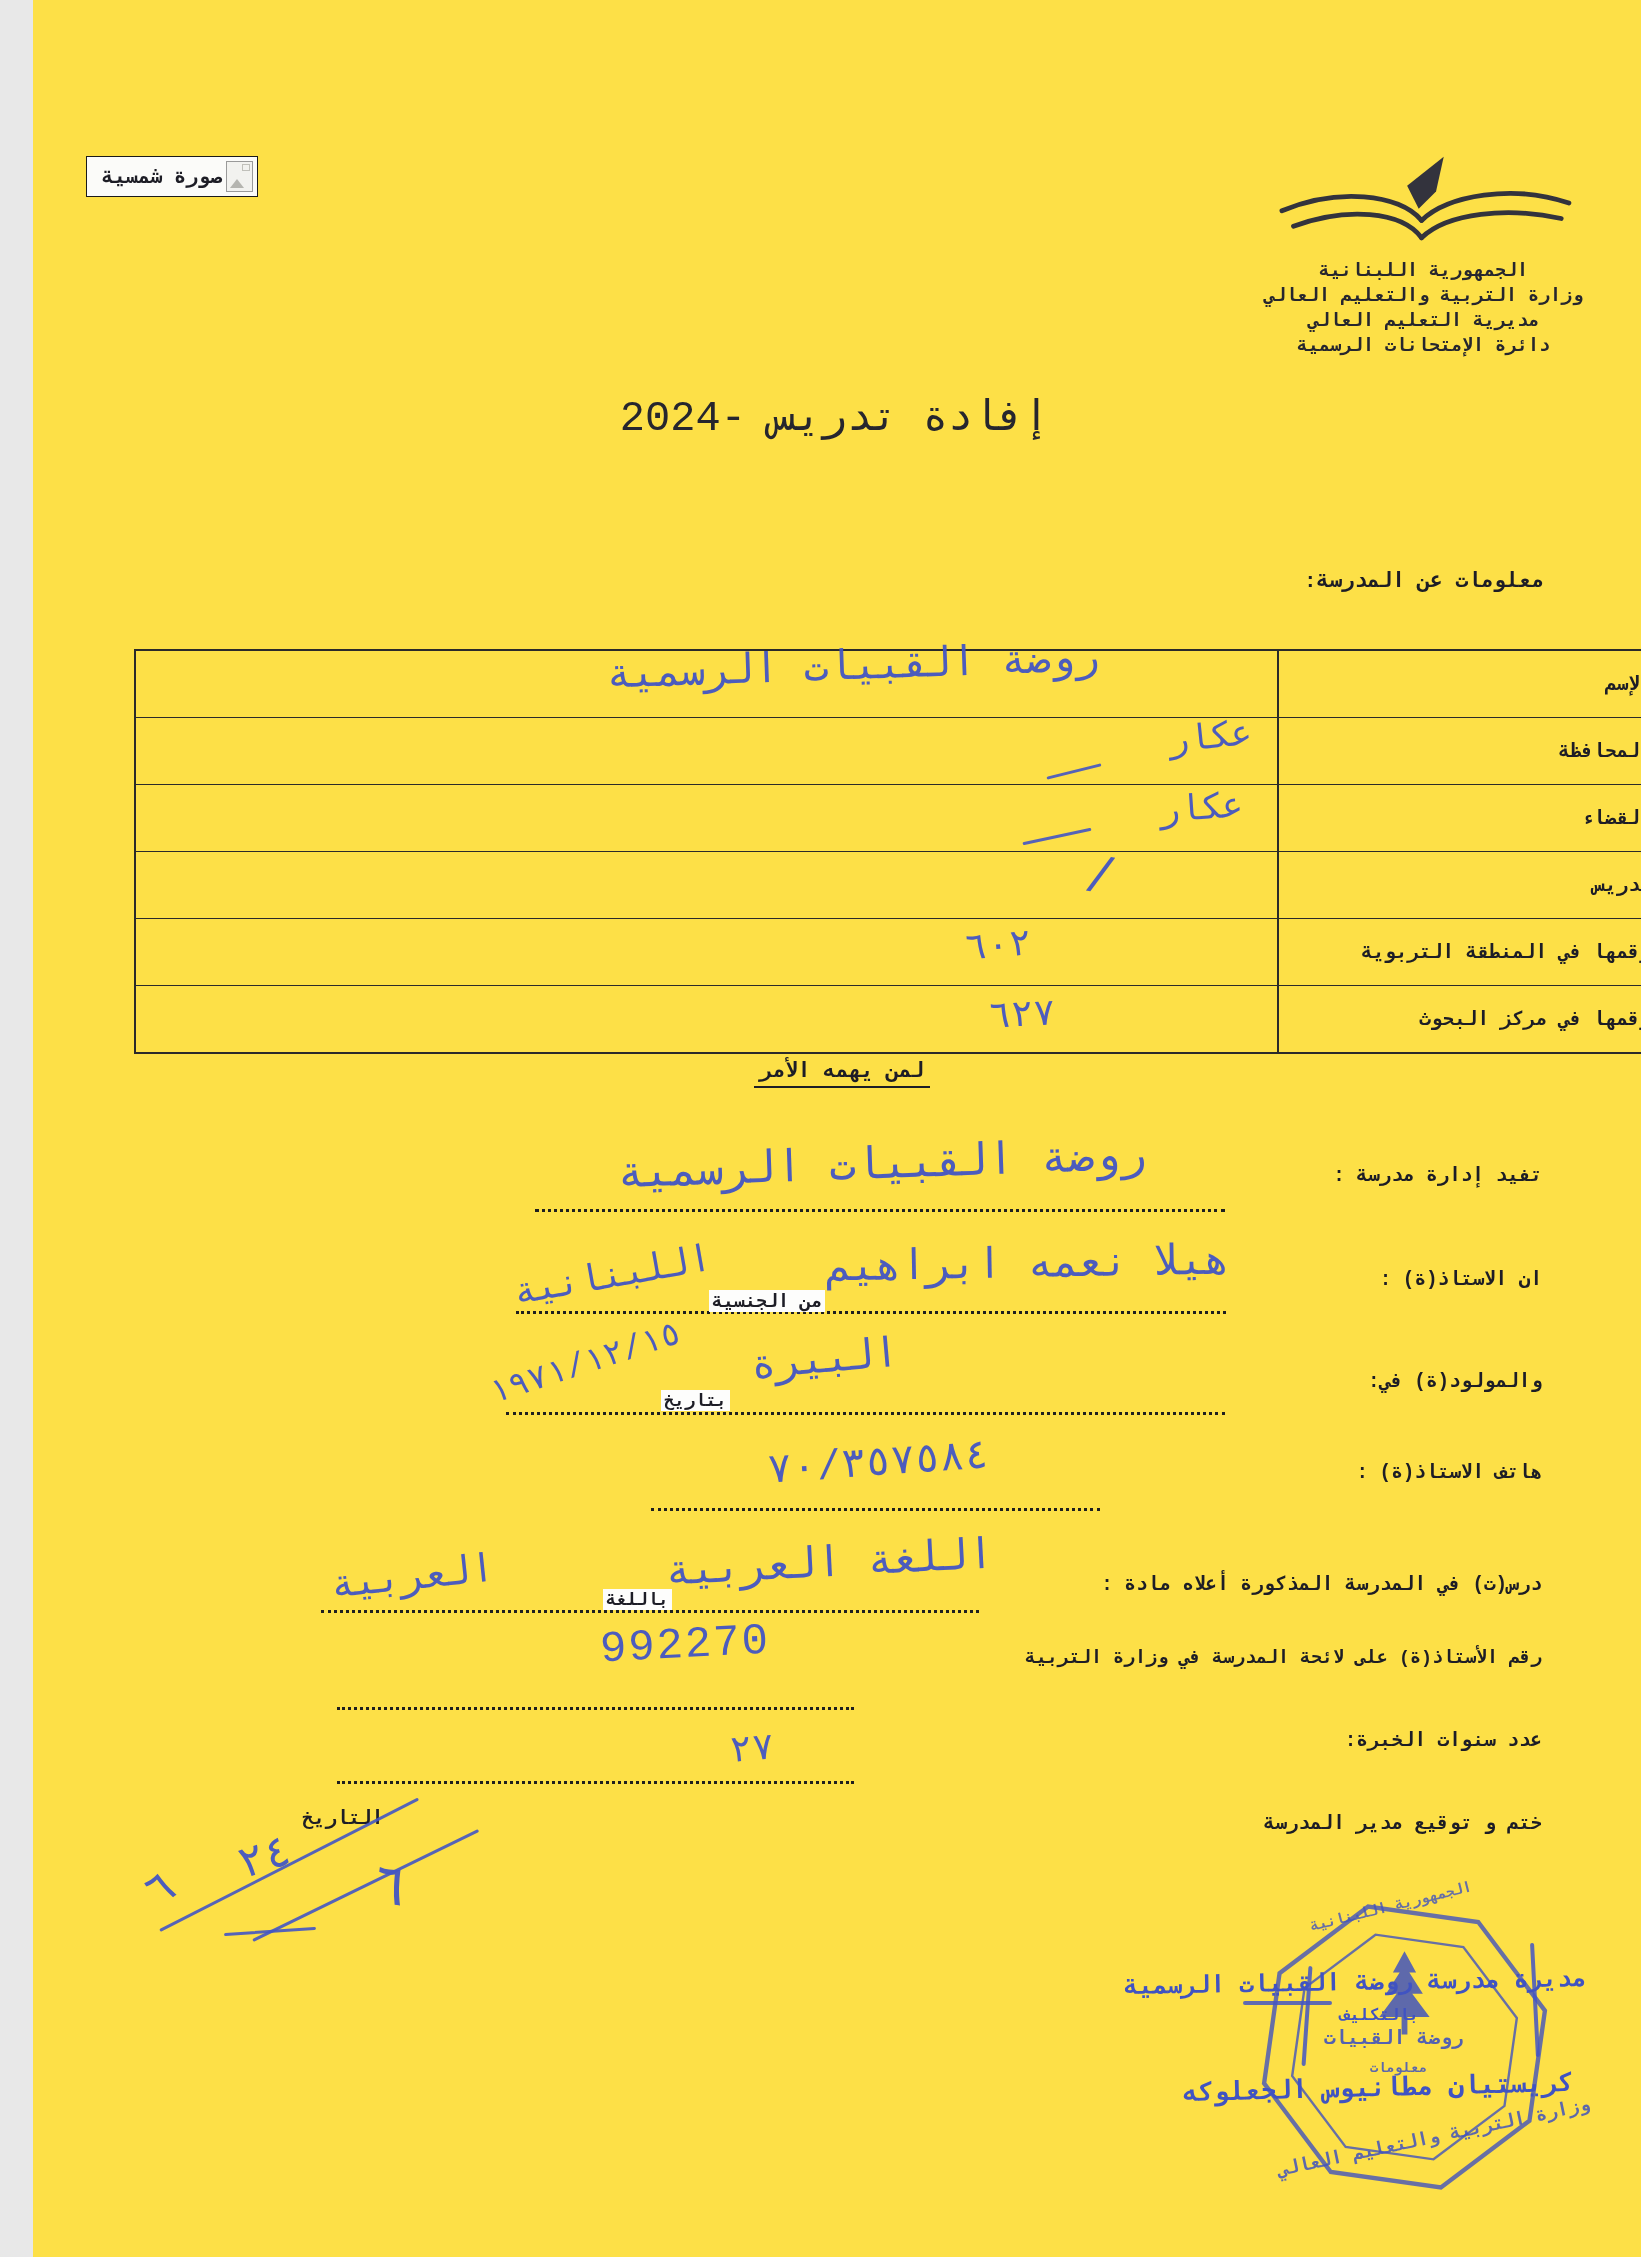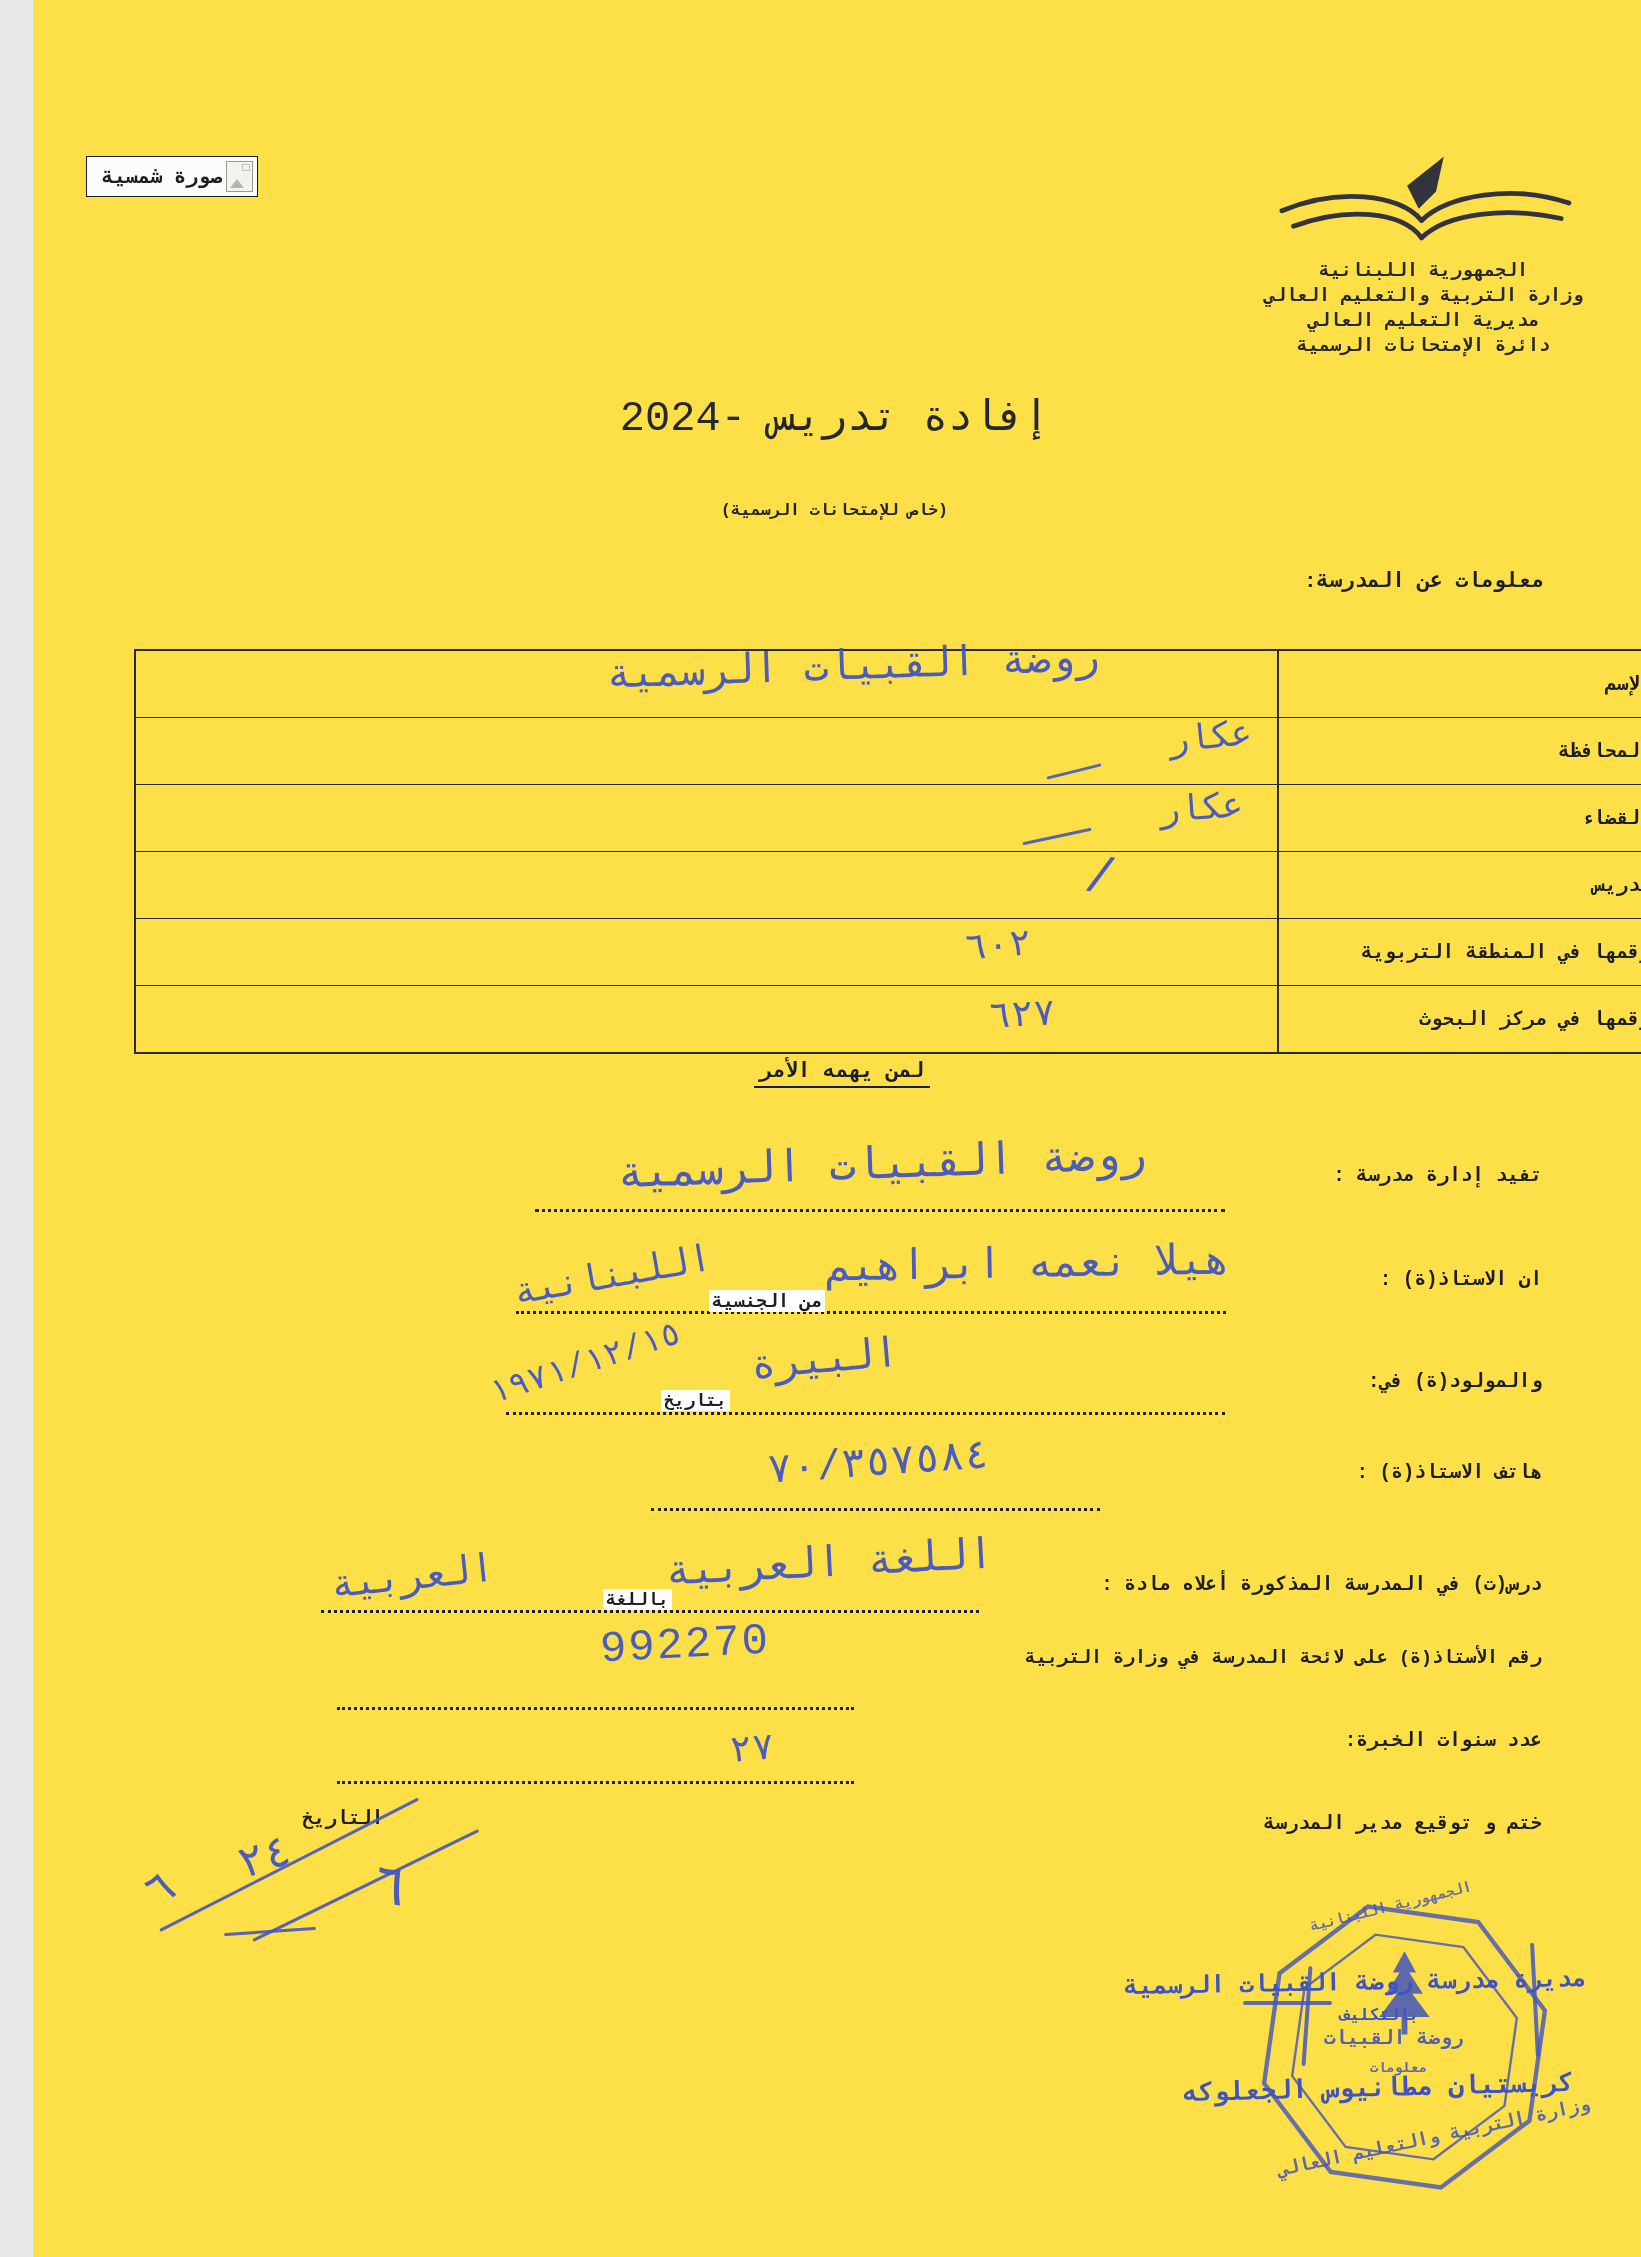--- a/index.html
+++ b/index.html
@@ -137,21 +137,20 @@
     </svg>
     <div class="lines">
       <div>الجمهورية اللبنانية</div>
       <div>وزارة التربية والتعليم العالي</div>
       <div>مديرية التعليم العالي</div>
       <div>دائرة الإمتحانات الرسمية</div>
     </div>
   </div>
 
   <div class="title">إفادة تدريس -2024</div>
-  <div class="subtitle">(خاص للإمتحانات الرسمية)</div>
   <div class="sec-header">معلومات عن المدرسة:</div>
 
   <div class="school-table">
     <div class="t-row">
       <div class="t-label">الإسم</div>
       <div class="t-value">
         <span class="hw v1">روضة القبيات الرسمية</span>
       </div>
     </div>
     <div class="t-row">

